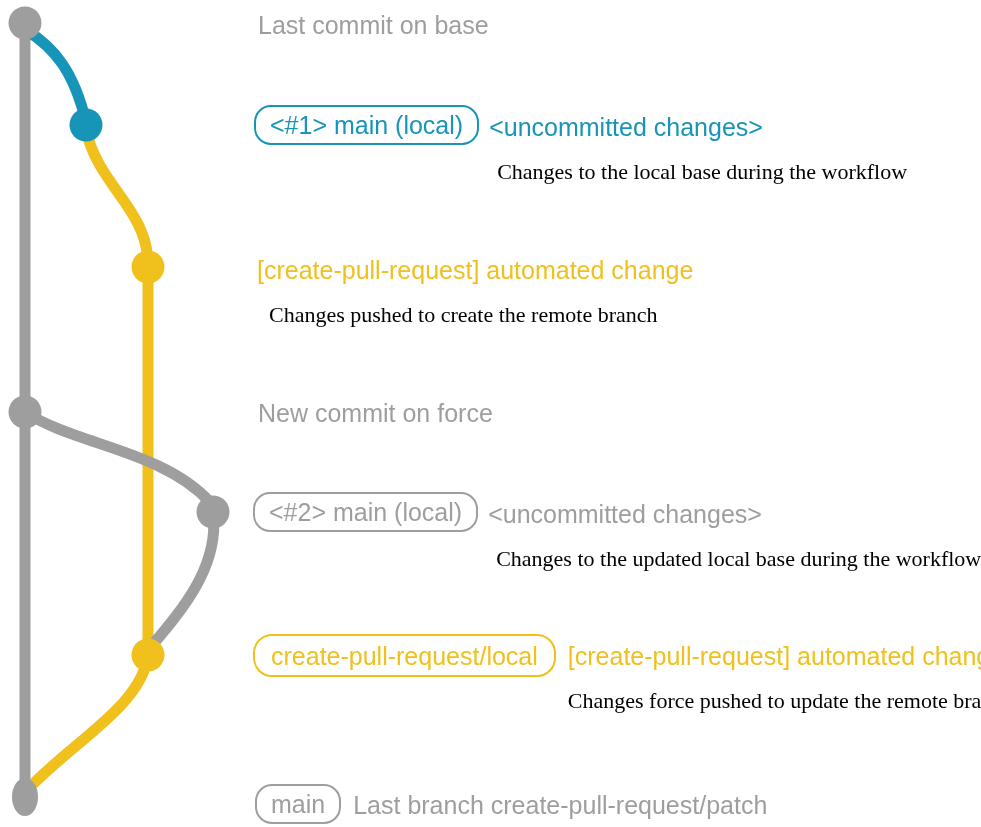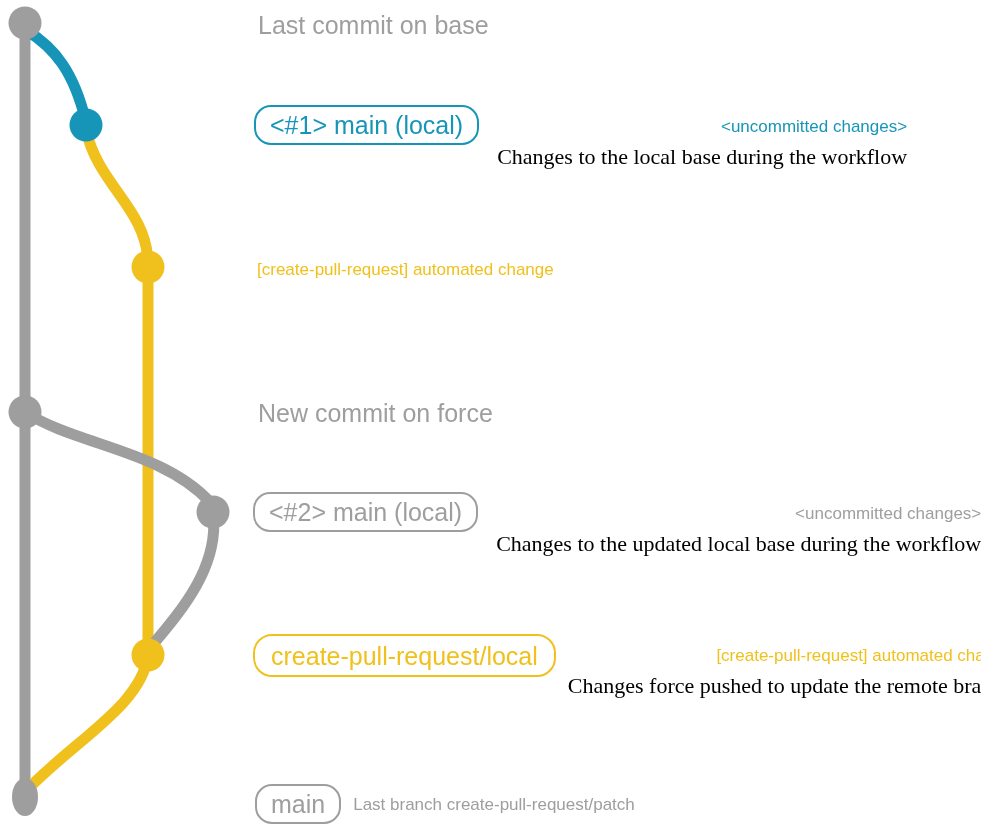--- a/index.html
+++ b/index.html
@@ -19,28 +19,28 @@
   .badge{
     display:flex;align-items:center;justify-content:center;
     border:2px solid var(--gray);border-radius:17px;
     font-size:25px;line-height:36px;height:40px;color:var(--gray);
     padding:0 14px;white-space:nowrap;background:transparent;
   }
   .badge.b-blue{border-color:var(--blue);color:var(--blue);}
   .badge.b-yellow{border-color:var(--yellow);color:var(--yellow);height:43px;border-radius:19px;padding:0 16px;}
   .stack{display:flex;flex-direction:column;}
   .pad-center{padding-top:7px;}
-  .title{font-size:17px;line-height:30px;white-space:nowrap;text-align:right;}
+  .title{font-size:25px;line-height:30px;white-space:nowrap;}
   .c-blue{color:var(--blue);}
   .c-yellow{color:var(--yellow);}
   .c-gray{color:var(--gray);}
   .subtitle{
     font-family:"Liberation Serif","DejaVu Serif",serif;
     font-size:22px;line-height:26px;color:var(--ink);
-    margin-top:2px;white-space:nowrap;
+    margin-top:17px;white-space:nowrap;
   }
   .caption{font-size:25px;line-height:30px;color:var(--gray);white-space:nowrap;}
   .gap14{gap:10px;}
   .gap12{gap:12px;}
   .ind8{margin-left:8px;}
   .ind12{margin-left:12px;}
 </style>
 </head>
 <body>
 
@@ -70,20 +70,21 @@
     <span class="badge b-blue">&lt;#1&gt; main (local)</span>
     <span class="stack pad-center">
       <span class="title c-blue">&lt;uncommitted changes&gt;</span>
       <span class="subtitle ind8">Changes to the local base during the workflow</span>
     </span>
   </div>
 
   <div class="row" style="left:257px;top:255px;">
     <span class="stack">
       <span class="title c-yellow">[create-pull-request] automated change</span>
+      <span class="subtitle ind12">Changes pushed to create the remote branch</span>
     </span>
   </div>
 
   <div class="row" style="left:258px;top:398px;">
     <span class="caption">New commit on force</span>
   </div>
 
   <div class="row gap14" style="left:253px;top:492px;">
     <span class="badge">&lt;#2&gt; main (local)</span>
     <span class="stack pad-center">

